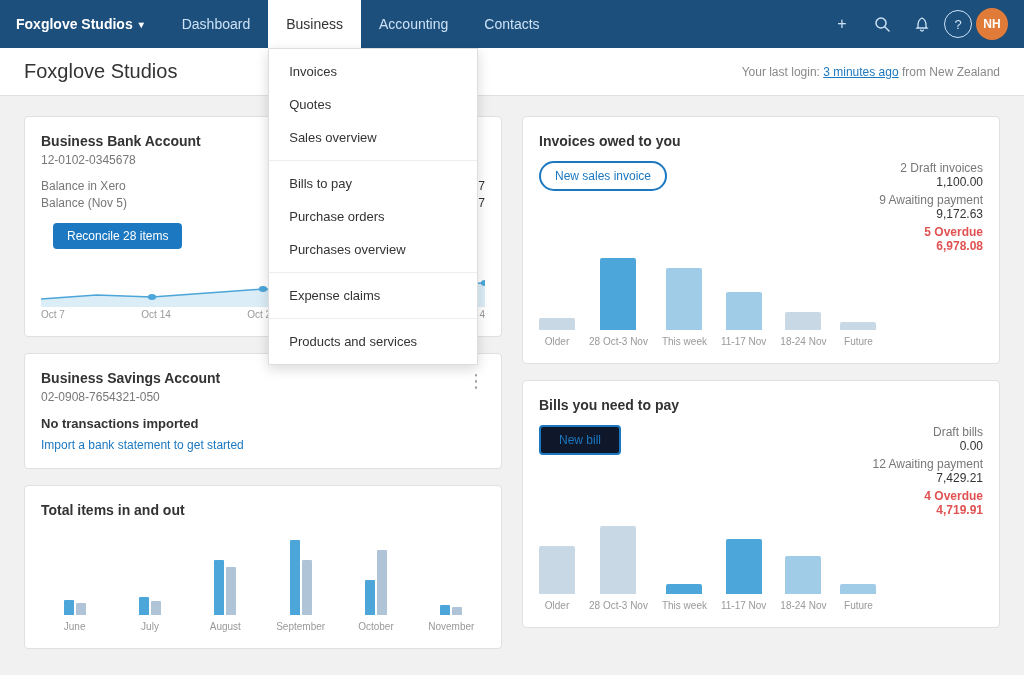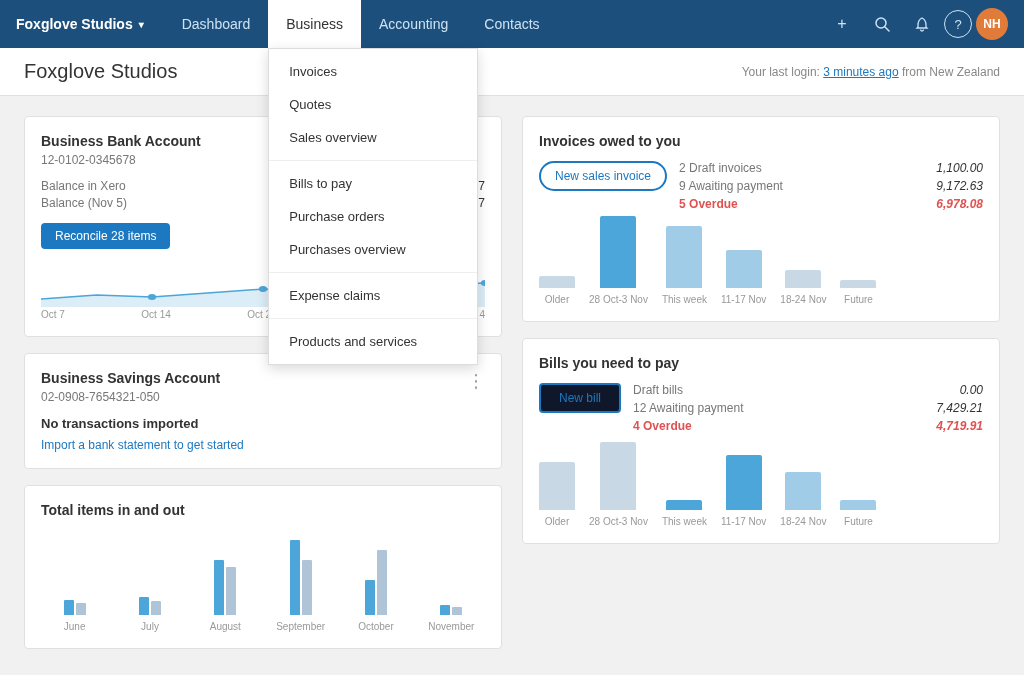--- a/index.html
+++ b/index.html
@@ -152,21 +152,21 @@
     .bank-balance-row .label { color: #777; }
     .bank-balance-row .value { color: #333; font-weight: 500; }
     .reconcile-btn {
       background: #1c78c0;
       color: #fff;
       border: none;
       border-radius: 4px;
       padding: 6px 14px;
       font-size: 12px;
       cursor: pointer;
-      margin: 10px 0;
+      margin: 10px 12px;
       display: inline-block;
     }
 
     
     .sparkline {
       height: 40px;
       position: relative;
       margin-top: 8px;
     }
     .sparkline svg { width: 100%; height: 100%; }
@@ -199,26 +199,26 @@
       display: flex;
       align-items: flex-end;
       gap: 2px;
       height: 80px;
     }
     .bar-in { background: #4da6d9; width: 10px; border-radius: 1px 1px 0 0; }
     .bar-out { background: #b0c4d8; width: 10px; border-radius: 1px 1px 0 0; }
     .cash-label { font-size: 10px; color: #999; margin-top: 4px; }
     .invoice-row {
       display: flex;
-      justify-content: space-between;
       font-size: 12px;
       margin-bottom: 4px;
+      flex-direction: column;
     }
     .invoice-row .stat-label { color: #777; }
-    .invoice-row .stat-value { color: #333; font-style: italic; }
+    .invoice-row .stat-value { color: #333; }
     .invoice-row .stat-value.overdue { color: #e05252; font-weight: 600; }
     .invoice-row .stat-label.overdue { color: #e05252; font-weight: 600; }
 
     .new-invoice-btn {
       background: #fff;
       color: #1c78c0;
       border: 2px solid #1c78c0;
       border-radius: 15px;
       padding: 6px 14px;
       font-size: 12px;

